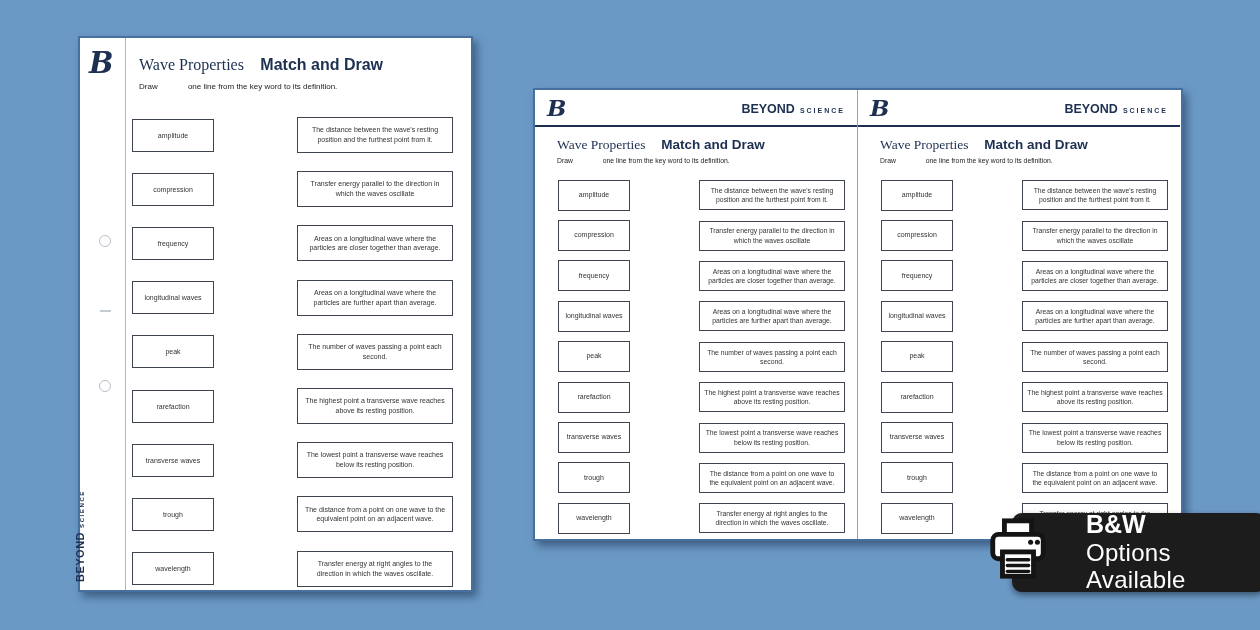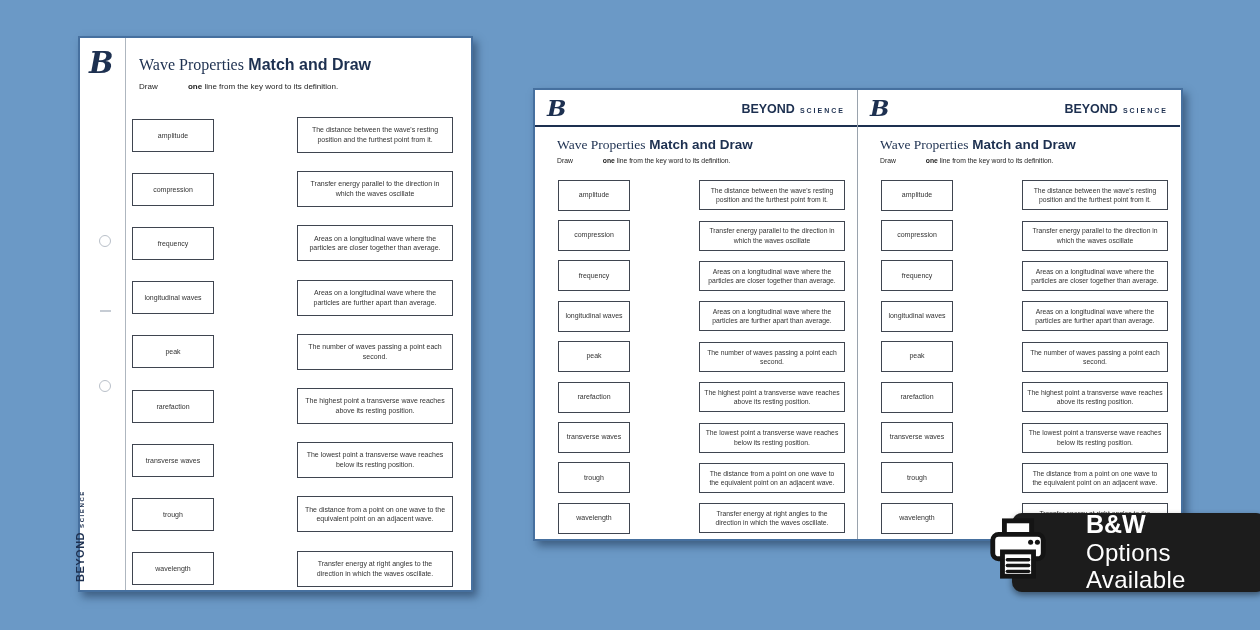--- a/index.html
+++ b/index.html
@@ -14,23 +14,23 @@
 
   
   .sheet {
     position: absolute;
     background: #ffffff;
     border: 2px solid #46709f;
     box-shadow: 4px 5px 8px rgba(18, 38, 66, 0.5);
   }
   .ws-title { color: #1d3050; white-space: nowrap; }
   .ws-title .t-main { font-weight: 400; font-family: Liberation Serif, serif; }
-  .ws-title .t-accent { font-weight: 700; }
+  .ws-title .t-accent { font-weight: 700; margin-left: 12px; }
   .ws-instr { color: #1c1c1c; }
-  .ws-instr .b { font-weight: 700; padding-left: 28px; }
+  .ws-instr .b { font-weight: 400; padding-left: 28px; }
 
   .row { display: flex; align-items: center; justify-content: space-between; }
   .kbox, .dbox {
     border: 1px solid #3f4550;
     background: #fff;
     color: #333;
     display: flex;
     align-items: center;
     justify-content: center;
     text-align: center;

